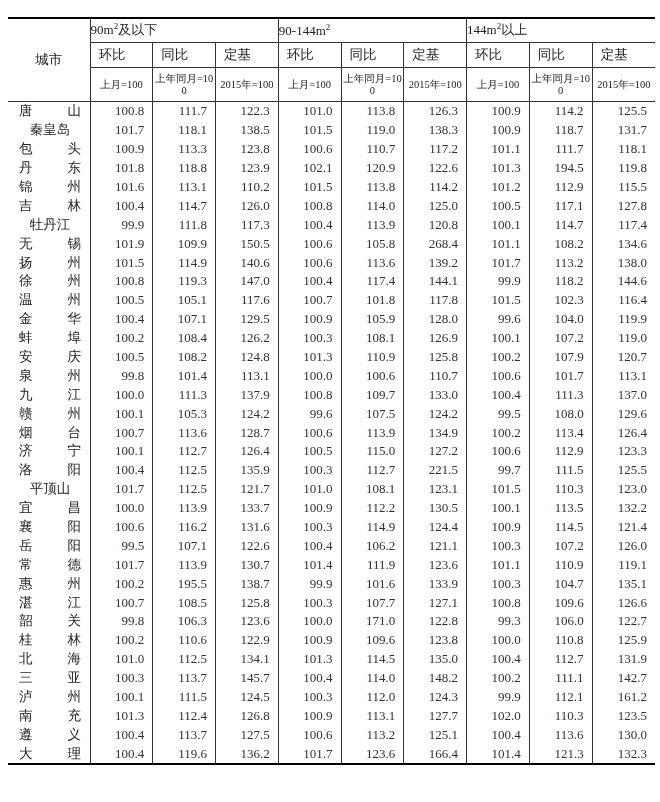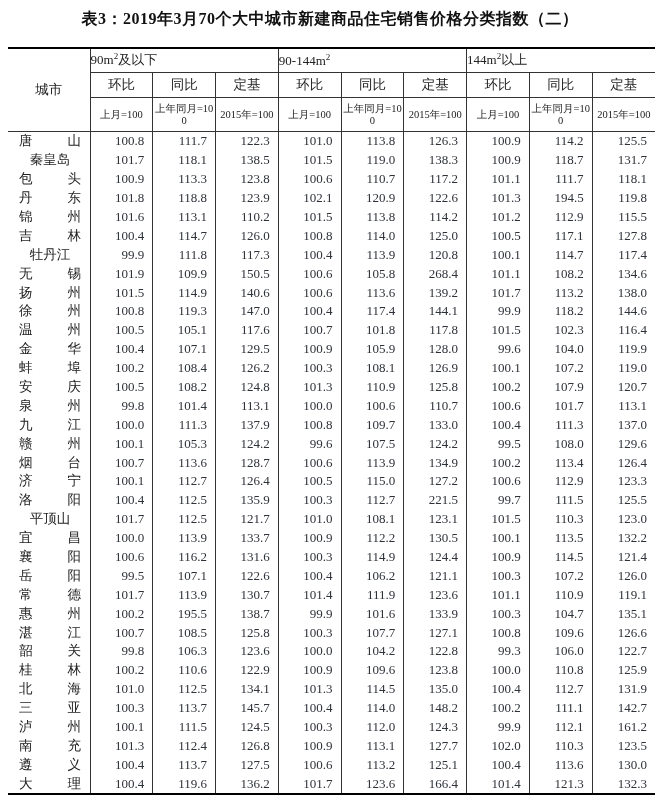--- a/index.html
+++ b/index.html
@@ -41,21 +41,22 @@
     font-size: 13.5px;
     color: #222222;
     border-bottom: 1px solid #333333;
   }
   tr.h2 th {
     border-left: 1px solid #333333;
     border-bottom: 1px solid #333333;
     height: 24px;
     font-size: 13.5px;
     color: #222222;
-    text-align: center;
+    text-align: left;
+    padding-left: 8px;
   }
   tr.h3 th {
     border-left: 1px solid #333333;
     border-bottom: 1px solid #333333;
     height: 33px;
     font-size: 10.5px;
     line-height: 12px;
     color: #222222;
     text-align: center;
     word-break: break-all;
@@ -77,21 +78,20 @@
     color: #222222;
   }
   .city-name.spread { justify-content: space-between; }
   .city-name.tight { justify-content: center; }
   .city-name i { font-style: normal; }
 </style>
 </head>
 <body>
 
 <div class="page">
-  <div class="title">表3：2019年3月70个大中城市新建商品住宅销售价格分类指数（二）</div>
 
   <table class="idx">
     <colgroup>
       <col class="c-city">
       <col>
         <col>
         <col>
         <col>
         <col>
         <col>
@@ -596,21 +596,21 @@
           <td class="city">
             <span class="city-name spread">
               <i>韶</i>
               <i>关</i>
             </span>
           </td>
           <td class="num">99.8</td>
           <td class="num">106.3</td>
           <td class="num">123.6</td>
           <td class="num">100.0</td>
-          <td class="num">104.2</td>
+          <td class="num">171.0</td>
           <td class="num">122.8</td>
           <td class="num">99.3</td>
           <td class="num">106.0</td>
           <td class="num">122.7</td>
         </tr>
         <tr>
           <td class="city">
             <span class="city-name spread">
               <i>桂</i>
               <i>林</i>

